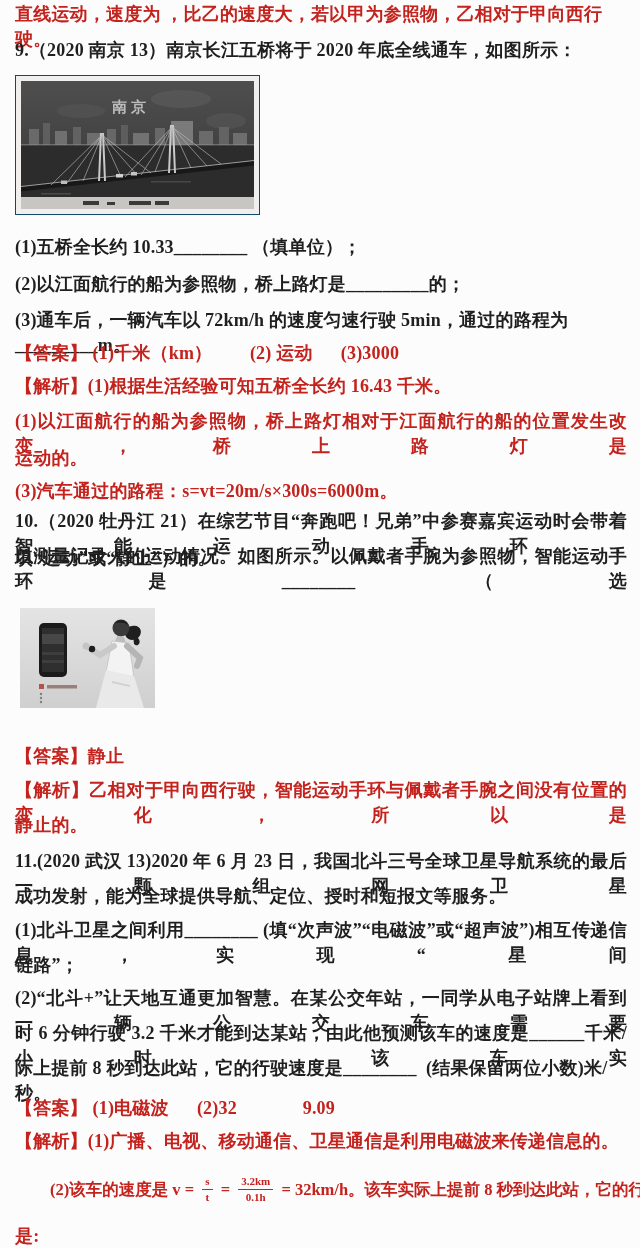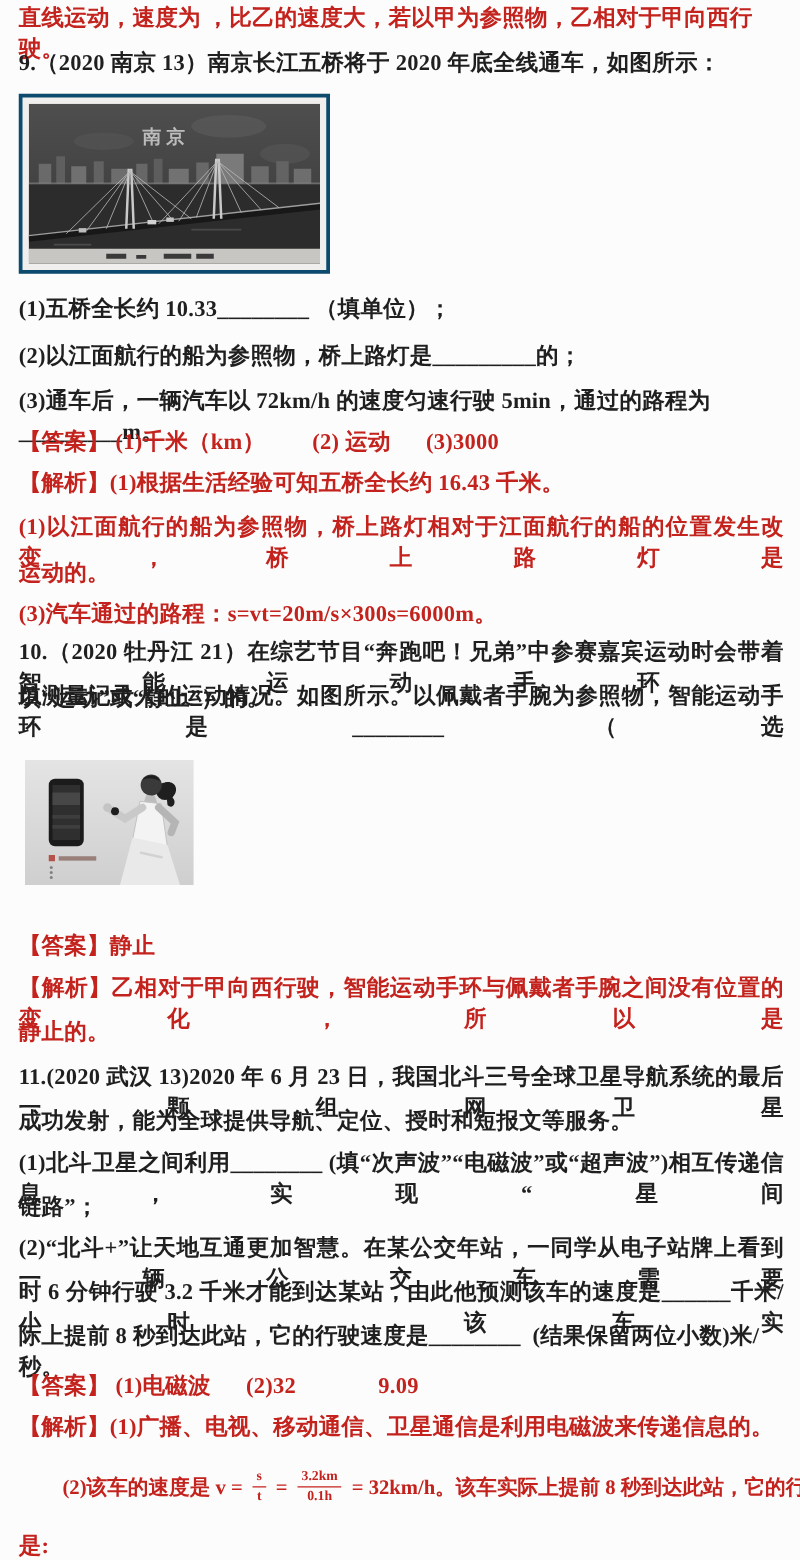--- a/index.html
+++ b/index.html
@@ -23,21 +23,21 @@
   .formula{white-space:nowrap;font-size:16.5px;letter-spacing:0;line-height:34px;margin-left:35px;}
   .frac{
     display:inline-flex;flex-direction:column;align-items:center;
     vertical-align:middle;font-size:11px;line-height:1.15;
     margin:0 4px;transform:translateY(-2px);
   }
   .frac .num{border-bottom:1.5px solid currentColor;padding:0 3px 1px;}
   .frac .den{padding-top:1px;}
   .figure{position:absolute;}
   .bridge-frame{
-    background:#f0efed;border:3px solid #0c4a6e;padding:5px;
+    background:#f0efed;border:1px solid #0c4a6e;padding:5px;
   }
   .bridge-frame svg{display:block;}
   .bridge-overlay{
     position:absolute;top:22px;left:96px;
     font-size:15px;color:#cfcfcf;opacity:.85;
     filter:blur(.4px);letter-spacing:4px;
   }
   .runner-frame svg{display:block;}
 </style>
 </head>

